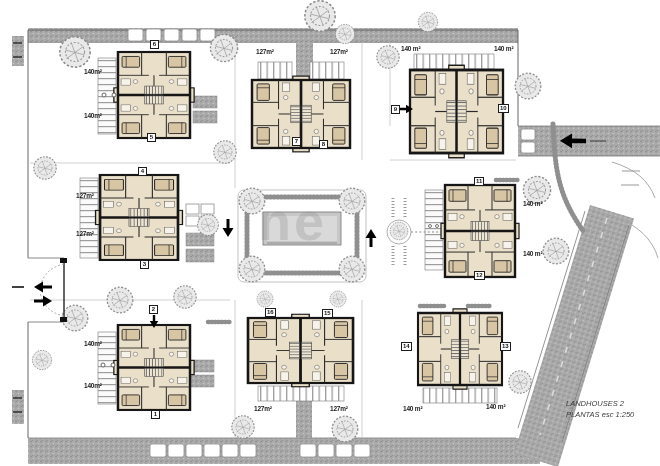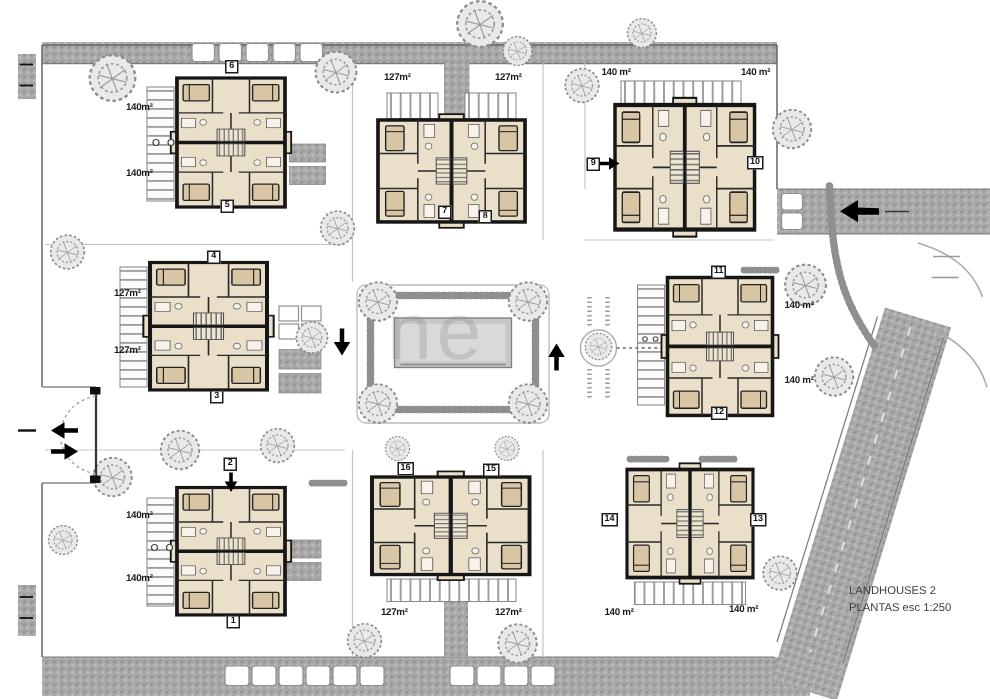--- a/index.html
+++ b/index.html
@@ -11,26 +11,26 @@
   .chip{
     position:absolute;min-width:9px;height:9px;padding:0 1px;box-sizing:border-box;
     border:1px solid #1c1c1c;background:#fff;color:#111;
     font-size:6px;font-weight:bold;line-height:7px;text-align:center;z-index:5;
   }
   .area{
     position:absolute;font-size:6.5px;font-weight:bold;color:#1b1b1b;
     white-space:nowrap;z-index:4;letter-spacing:-0.2px;
   }
   .titleblock{
-    position:absolute;left:566px;top:388px;z-index:6;
-    font-size:7.5px;color:#3d3d3d;line-height:1.5;white-space:nowrap;
+    position:absolute;left:566px;top:398px;z-index:6;
+    font-size:7.5px;color:#3d3d3d;line-height:1.5;white-space:nowrap;font-style:italic;
   }
   .wm{
     position:absolute;left:258px;top:190px;z-index:3;
-    font-size:54px;font-weight:normal;color:#8f8f8f;opacity:0.30;letter-spacing:3px;
+    font-size:54px;font-weight:bold;color:#8f8f8f;opacity:0.30;letter-spacing:3px;
   }
 </style>
 </head>
 <body>
 
 <div class="plan">
 
 <svg width="660" height="466" viewBox="0 0 660 466">
   <defs>
     <pattern id="stip" width="5" height="5" patternUnits="userSpaceOnUse">

